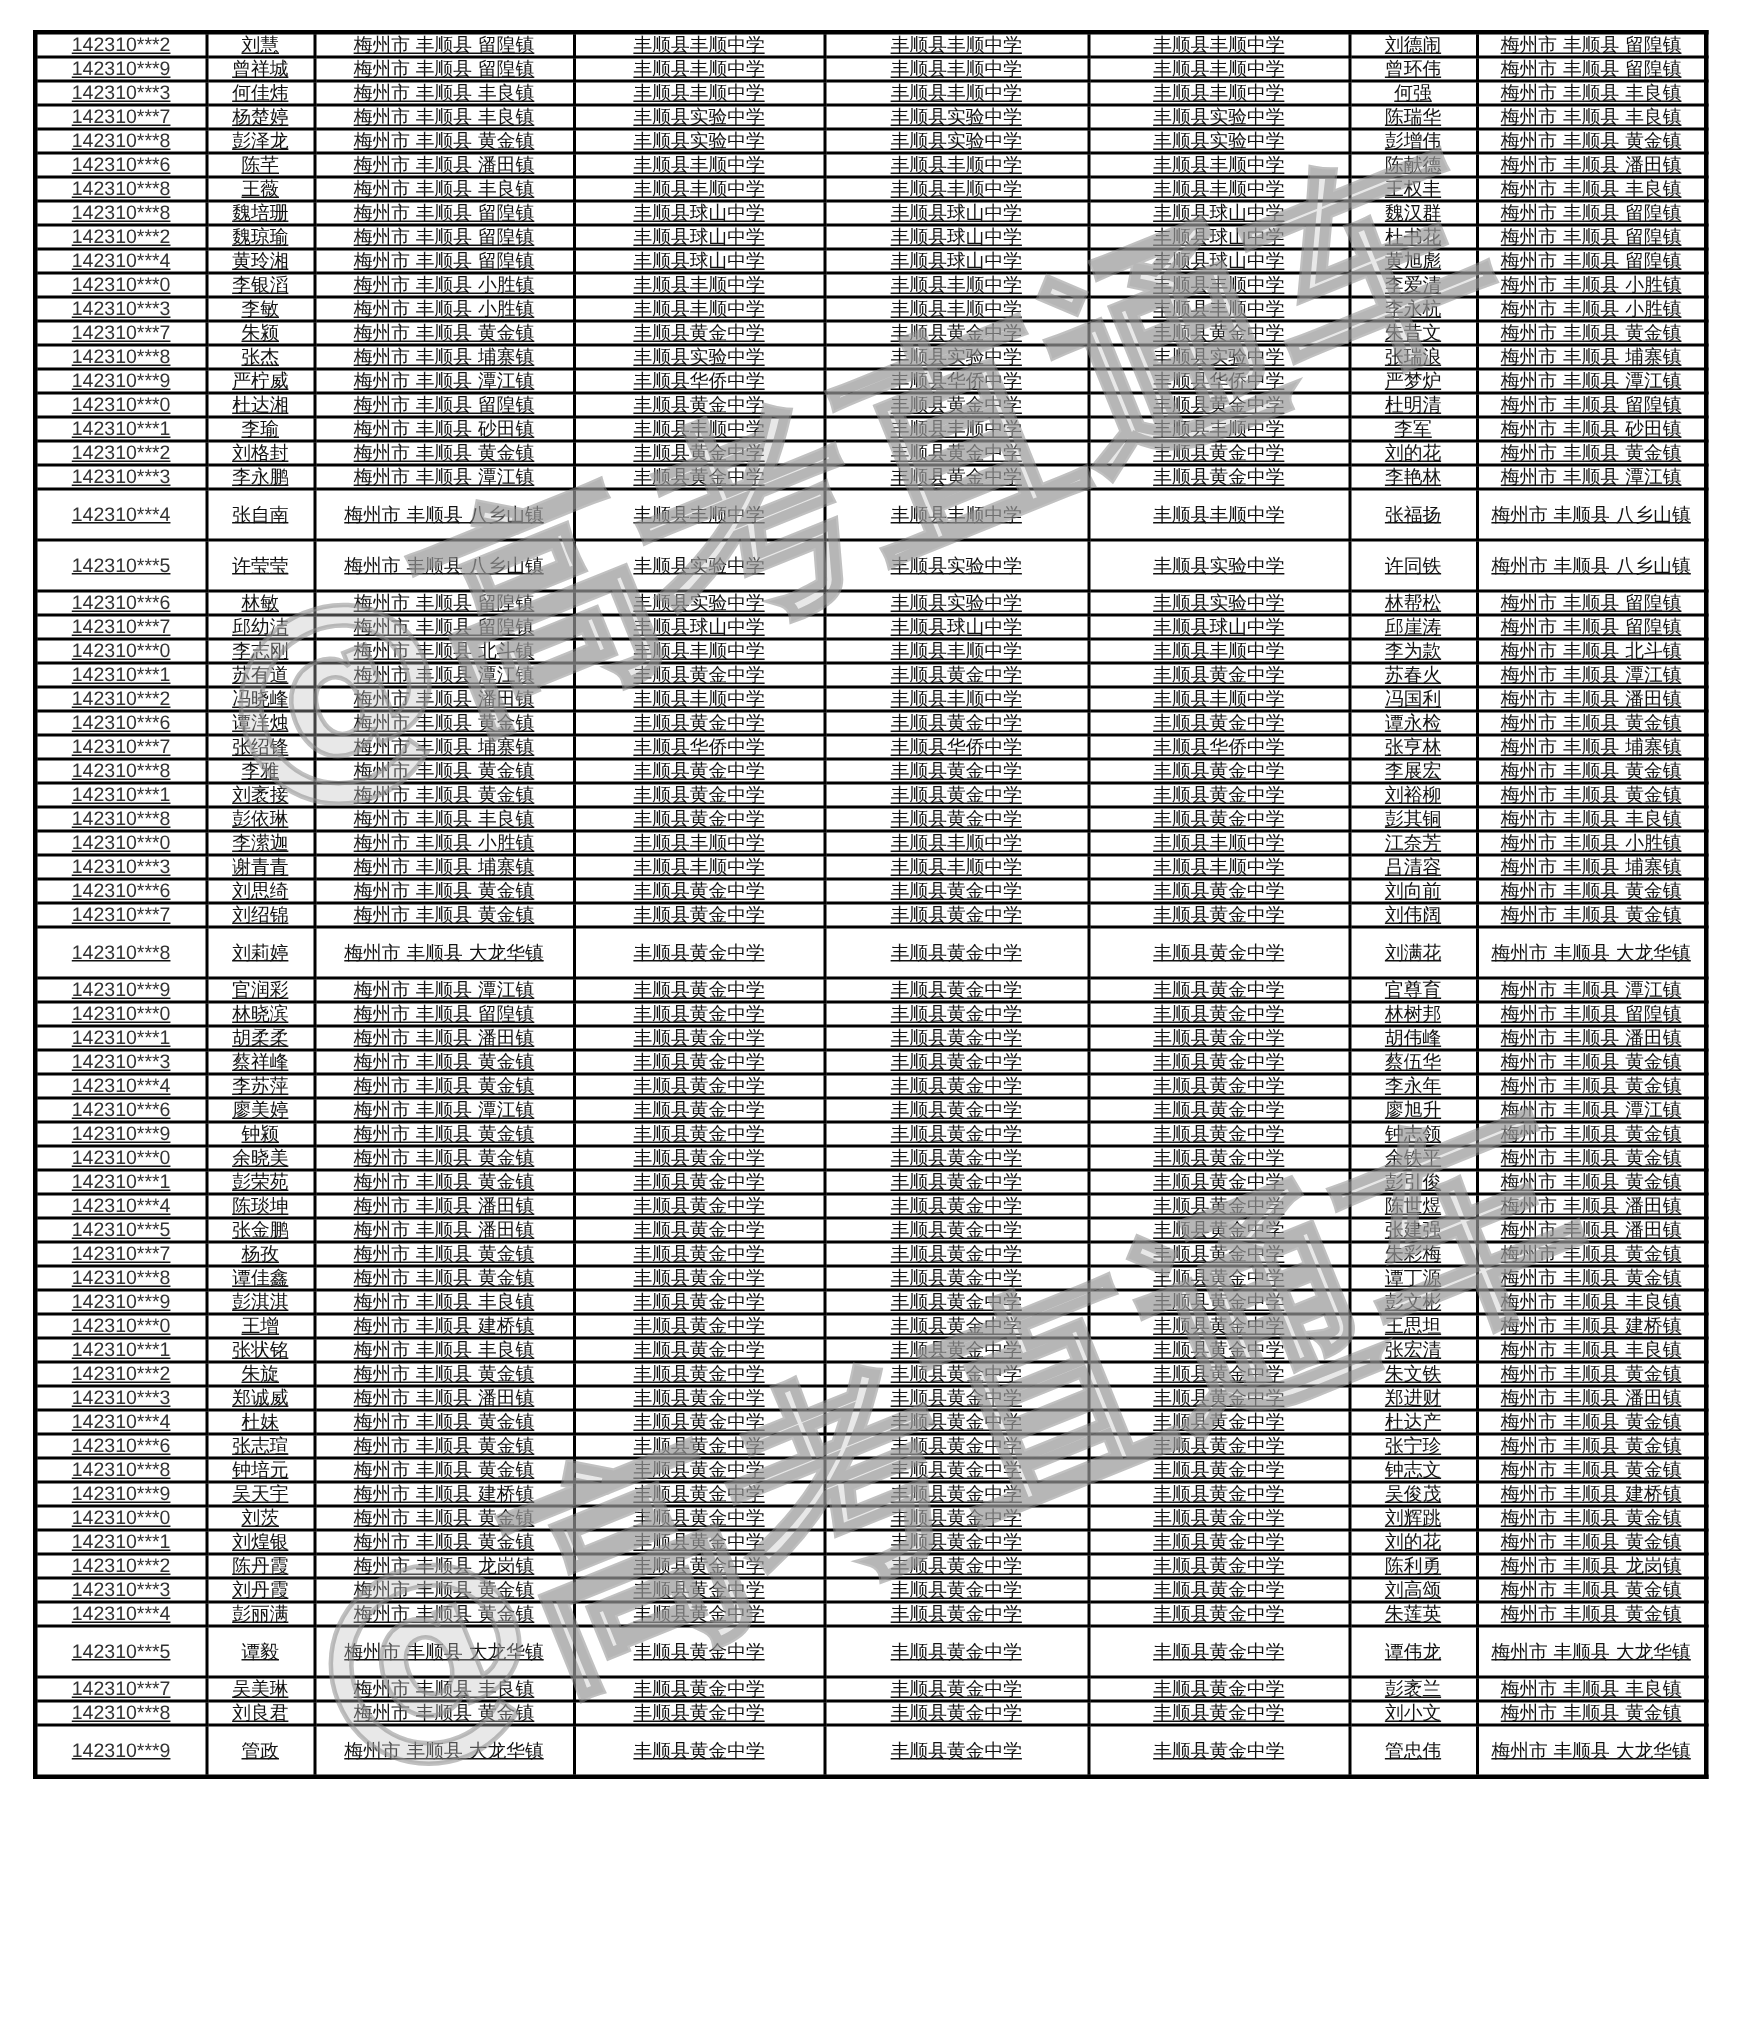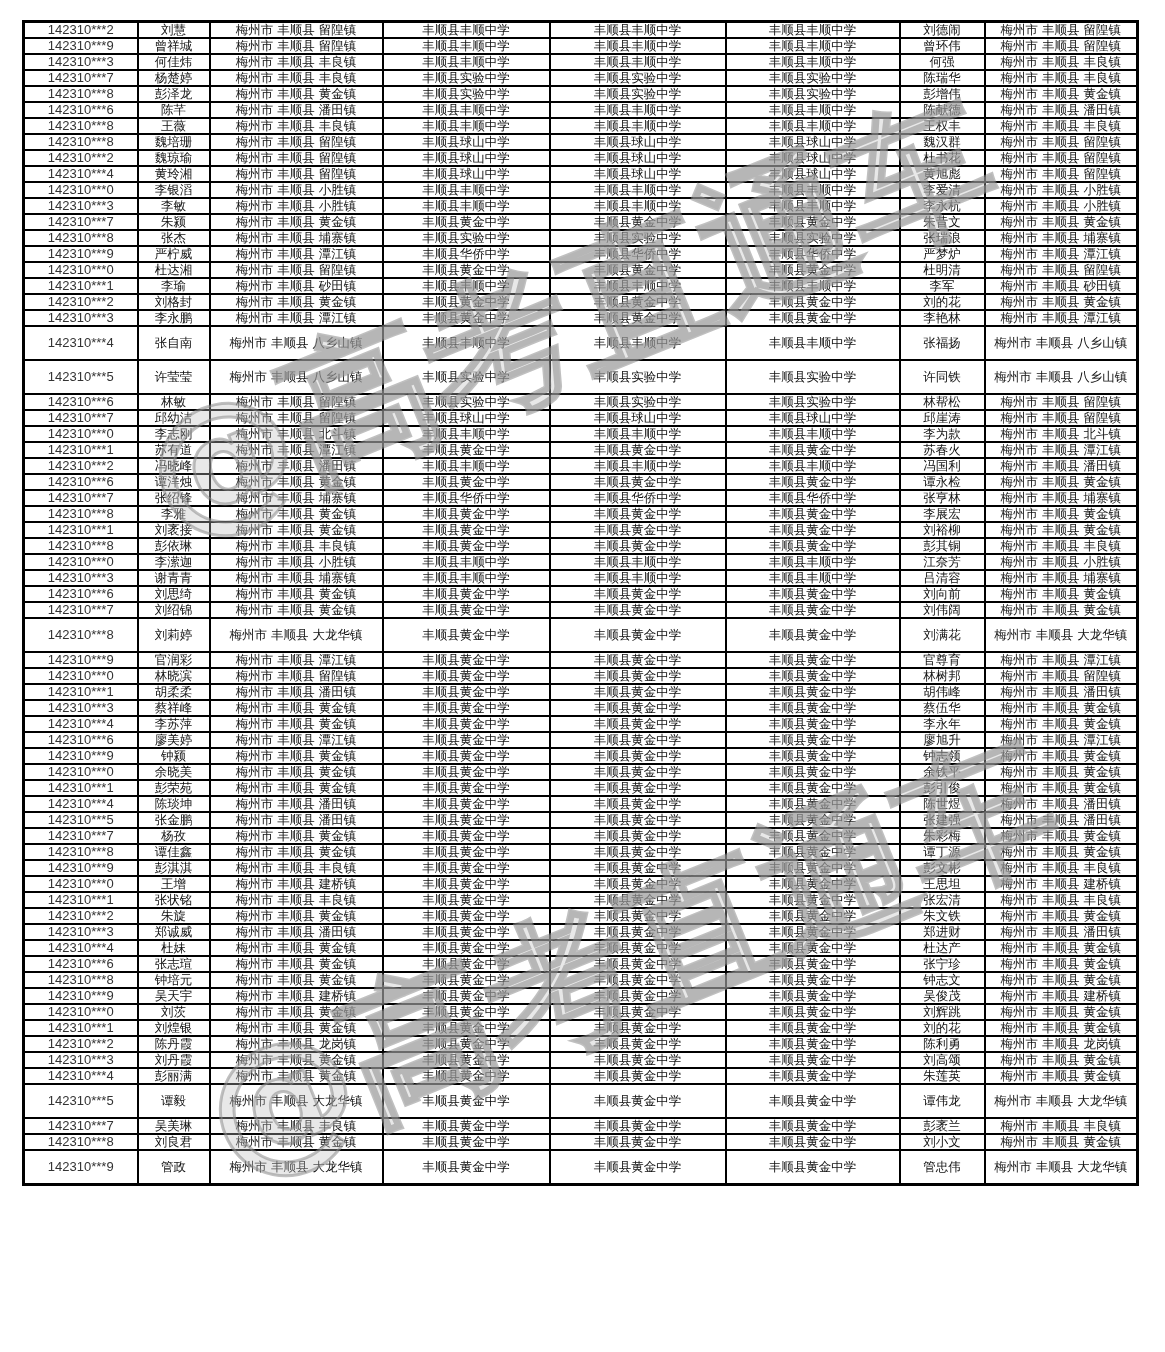--- a/index.html
+++ b/index.html
@@ -1,18 +1,18 @@
 <!DOCTYPE html>
 <html><head>
 <meta charset="utf-8">
 <style>
   html, body { margin:0; padding:0; background:#ffffff; }
   body { width:1165px; height:1352px; position:relative; overflow:hidden;
          font-family:"DejaVu Sans", "Liberation Sans", sans-serif; color:#111; }
-  #sheet { position:absolute; left:22px; top:20px; }
+  #sheet { position:absolute; left:22px; top:20px;text-decoration:underline; }
   table { border-collapse:collapse; border:3px solid #000; table-layout:fixed; }
   td { border:2px solid #000; text-align:center; padding:0; font-size:12.5px;
        line-height:14px; white-space:nowrap; overflow:hidden; }
   td.id { font-family:"Liberation Sans", sans-serif; font-size:13px; color:#333; }
   tr.n td { height:14px; }
   tr.t td { height:32px; }
   col.c0 { width:114px; } col.c1 { width:72px; } col.c2 { width:173px; }
   col.c3 { width:167px; } col.c4 { width:176px; } col.c5 { width:174px; }
   col.c6 { width:85px; } col.c7 { width:153px; }
   .wm { position:absolute; pointer-events:none; color:rgba(190,190,190,0.35);

